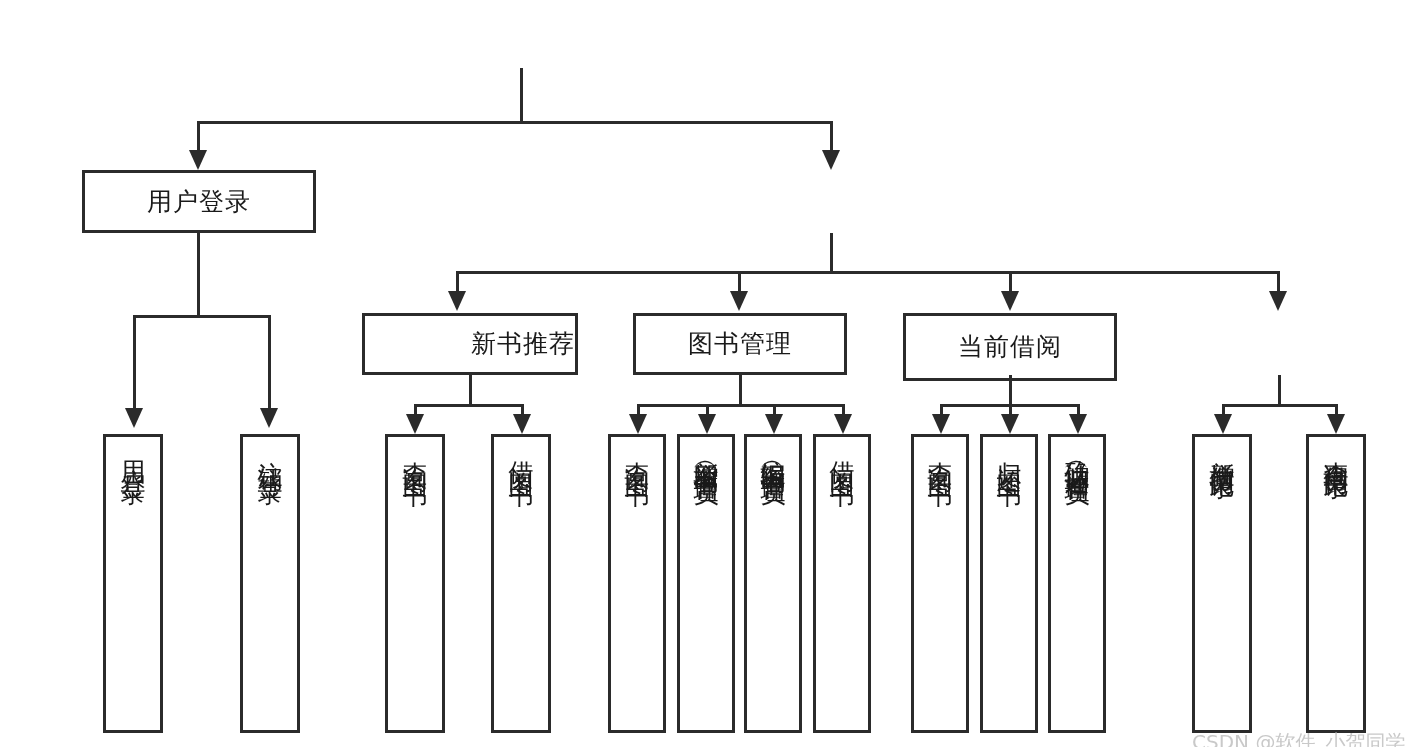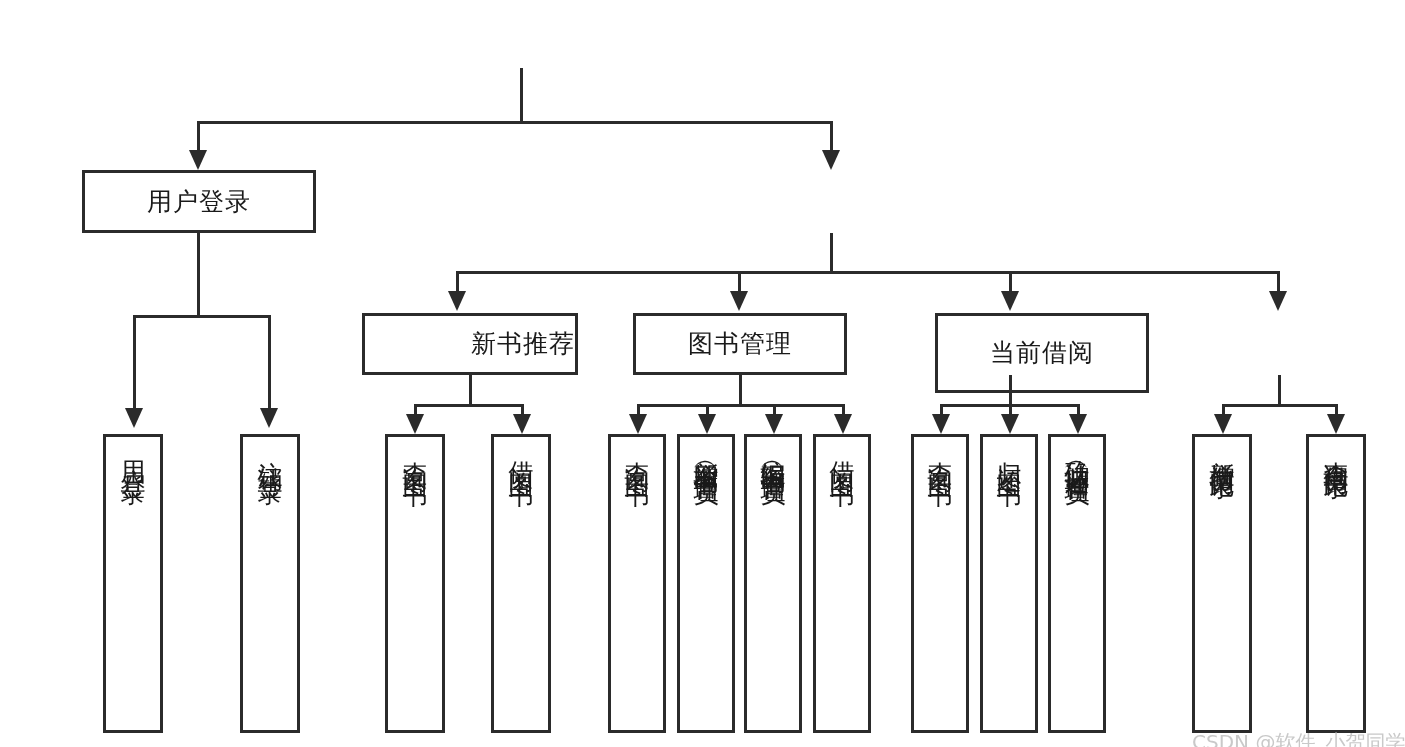--- a/index.html
+++ b/index.html
@@ -119,21 +119,21 @@
   <div class="arrow" style="left:1001px; top:291px;"></div>
   <div class="seg vseg" style="left:1277px; top:271px; height:22px;"></div>
   <div class="arrow" style="left:1269px; top:291px;"></div>
 
   <div class="node h" style="left:362px; top:313px; width:216px; height:62px;justify-content:flex-end;">
     <span class="cap">新书推荐</span>
   </div>
   <div class="node h" style="left:633px; top:313px; width:214px; height:62px;">
     <span class="cap">图书管理</span>
   </div>
-  <div class="node h" style="left:903px; top:313px; width:214px; height:80px;margin-left:32px;">
+  <div class="node h" style="left:903px; top:313px; width:214px; height:68px;">
     <span class="cap">当前借阅</span>
   </div>
 
   <div class="seg vseg" style="left:469px; top:375px; height:31px;"></div>
   <div class="seg hseg" style="left:414px; top:404px; width:110px;"></div>
   <div class="seg vseg" style="left:414px; top:404px; height:13px;"></div>
   <div class="arrow" style="left:406px; top:414px;"></div>
   <div class="seg vseg" style="left:521px; top:404px; height:13px;"></div>
   <div class="arrow" style="left:513px; top:414px;"></div>
 

